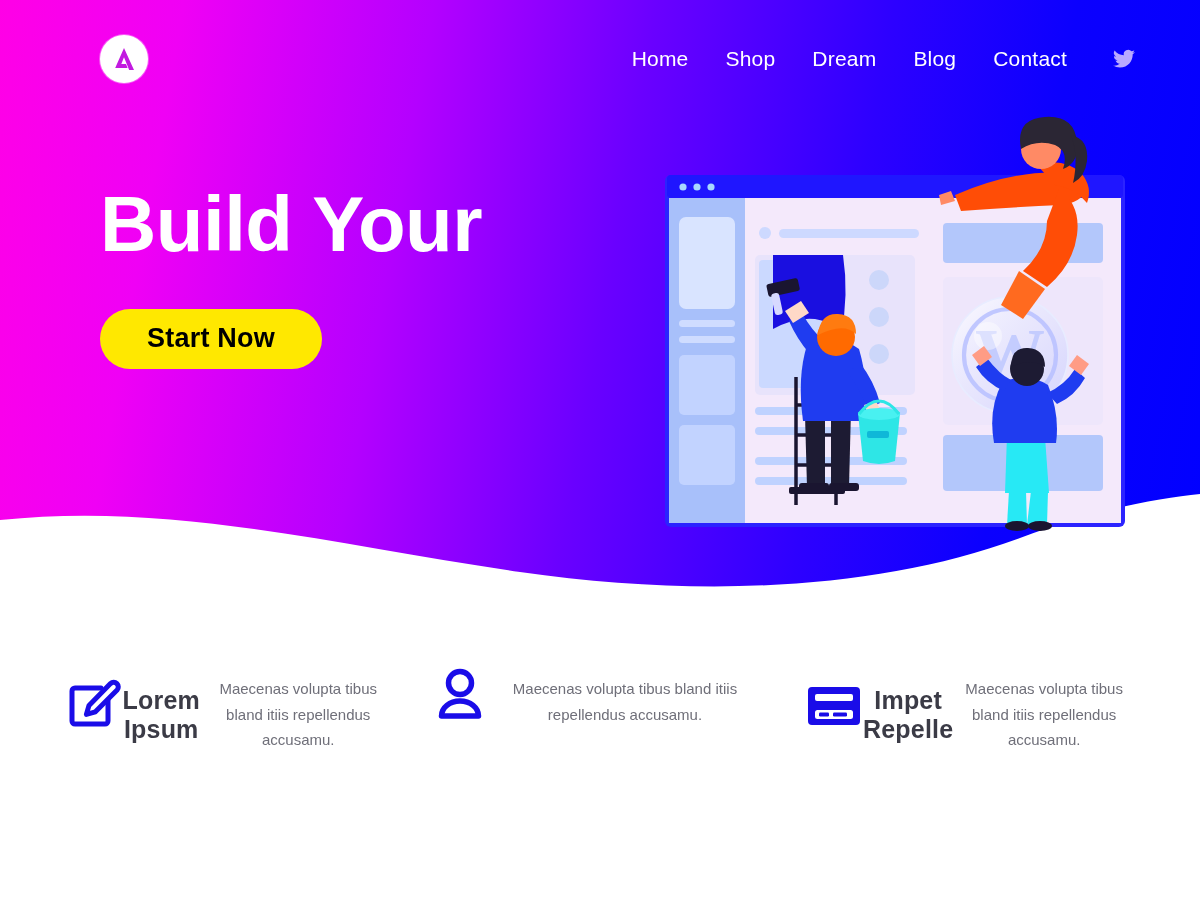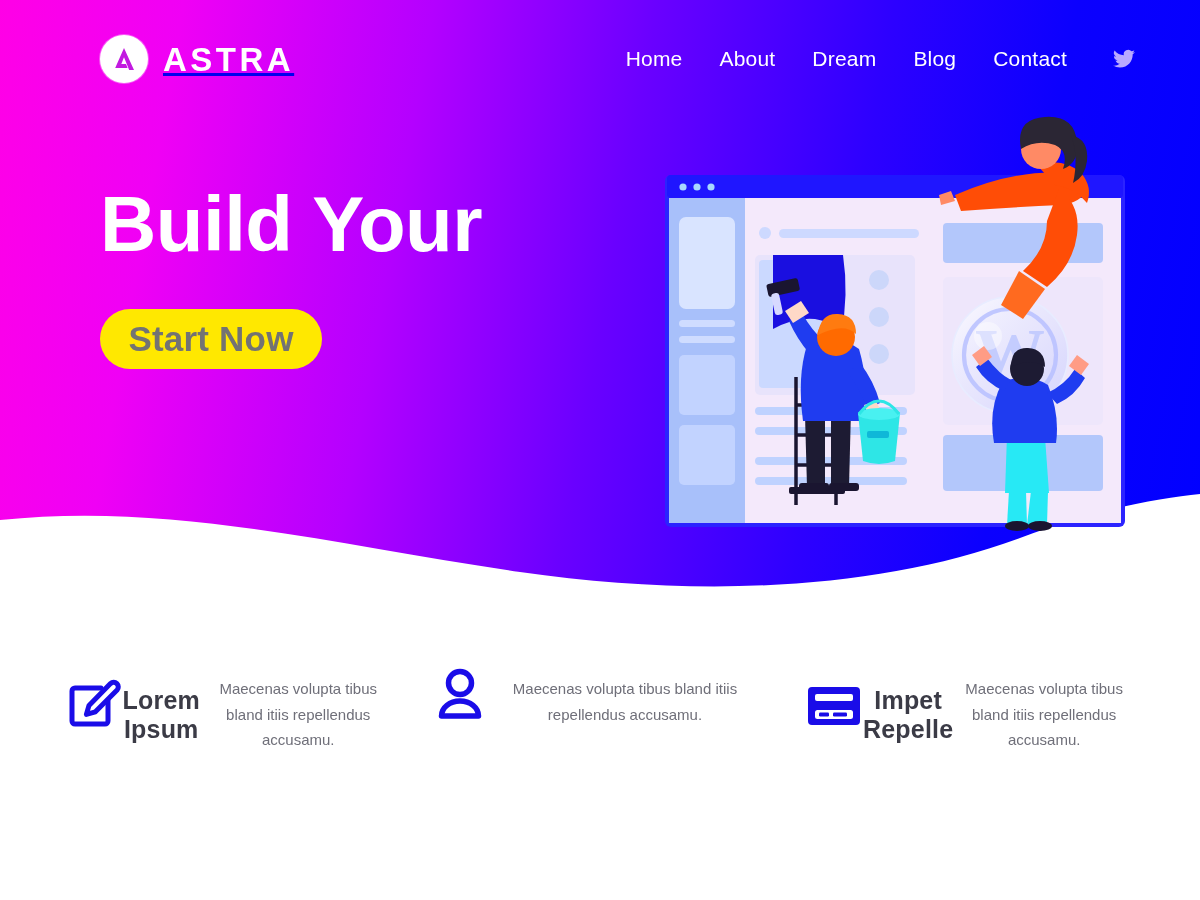--- a/index.html
+++ b/index.html
@@ -44,24 +44,24 @@
 
   
   .hero-copy { position:absolute; left:100px; top:178px; z-index:5; }
   .hero-title {
     color:#ffffff; font-size:78px; font-weight:bold; line-height:1.20;
     letter-spacing:-0.5px; max-width:520px;
   }
   .hero-cta {
     display:inline-flex; align-items:center; justify-content:center;
     margin-top:37px; width:222px; height:60px;
-    background:#ffe800; color:#737373;
+    background:#ffe800; color:#000000;
     border:none; border-radius:32px;
     font-family:"Liberation Sans", sans-serif;
-    font-size:35px; font-weight:bold; letter-spacing:.2px; cursor:pointer;
+    font-size:27px; font-weight:bold; letter-spacing:.2px; cursor:pointer;
   }
 
   
   .hero-art { position:absolute; left:655px; top:105px; width:480px; height:430px; z-index:4; }
 
   
   .features {
     position:absolute; left:0; top:660px; width:1200px; height:240px;
     display:flex; align-items:flex-start; justify-content:center;
   }
@@ -216,26 +216,25 @@
     </svg>
   </section>
 
   <header class="site-header">
     <a class="brand" href="#">
       <span class="brand-mark">
         <svg width="30" height="30" viewBox="0 0 30 30">
           <path d="M15 4 L25 26 L20.2 26 L15 13.2 L12.3 20 L17 20 L18.6 24 L6.2 24 Z" fill="#c21ae0"></path>
         </svg>
       </span>
-      <span class="brand-name">ASTRA</span>
     </a>
 
     <nav class="main-nav">
       <a class="nav-link" href="#">Home</a>
-      <a class="nav-link" href="#">About</a>
+      <a class="nav-link" href="#">Shop</a>
       <a class="nav-link" href="#">Dream</a>
       <a class="nav-link" href="#">Blog</a>
       <a class="nav-link" href="#">Contact</a>
       <a class="nav-social" href="#">
         <svg width="28" height="24" viewBox="0 0 24 24">
           <path fill="#b9a8ff" d="M23 4.9a8.9 8.9 0 0 1-2.6.73 4.5 4.5 0 0 0 1.98-2.5 9 9 0 0 1-2.86 1.1 4.5 4.5 0 0 0-7.68 4.1A12.8 12.8 0 0 1 2.6 3.6a4.5 4.5 0 0 0 1.4 6.02 4.4 4.4 0 0 1-2.04-.57v.06a4.5 4.5 0 0 0 3.6 4.42 4.5 4.5 0 0 1-2.03.08 4.5 4.5 0 0 0 4.2 3.13A9 9 0 0 1 1 18.6a12.7 12.7 0 0 0 6.9 2.02c8.28 0 12.8-6.86 12.8-12.8l-.02-.58A9 9 0 0 0 23 4.9z"></path>
         </svg>
       </a>
     </nav>
   </header>

